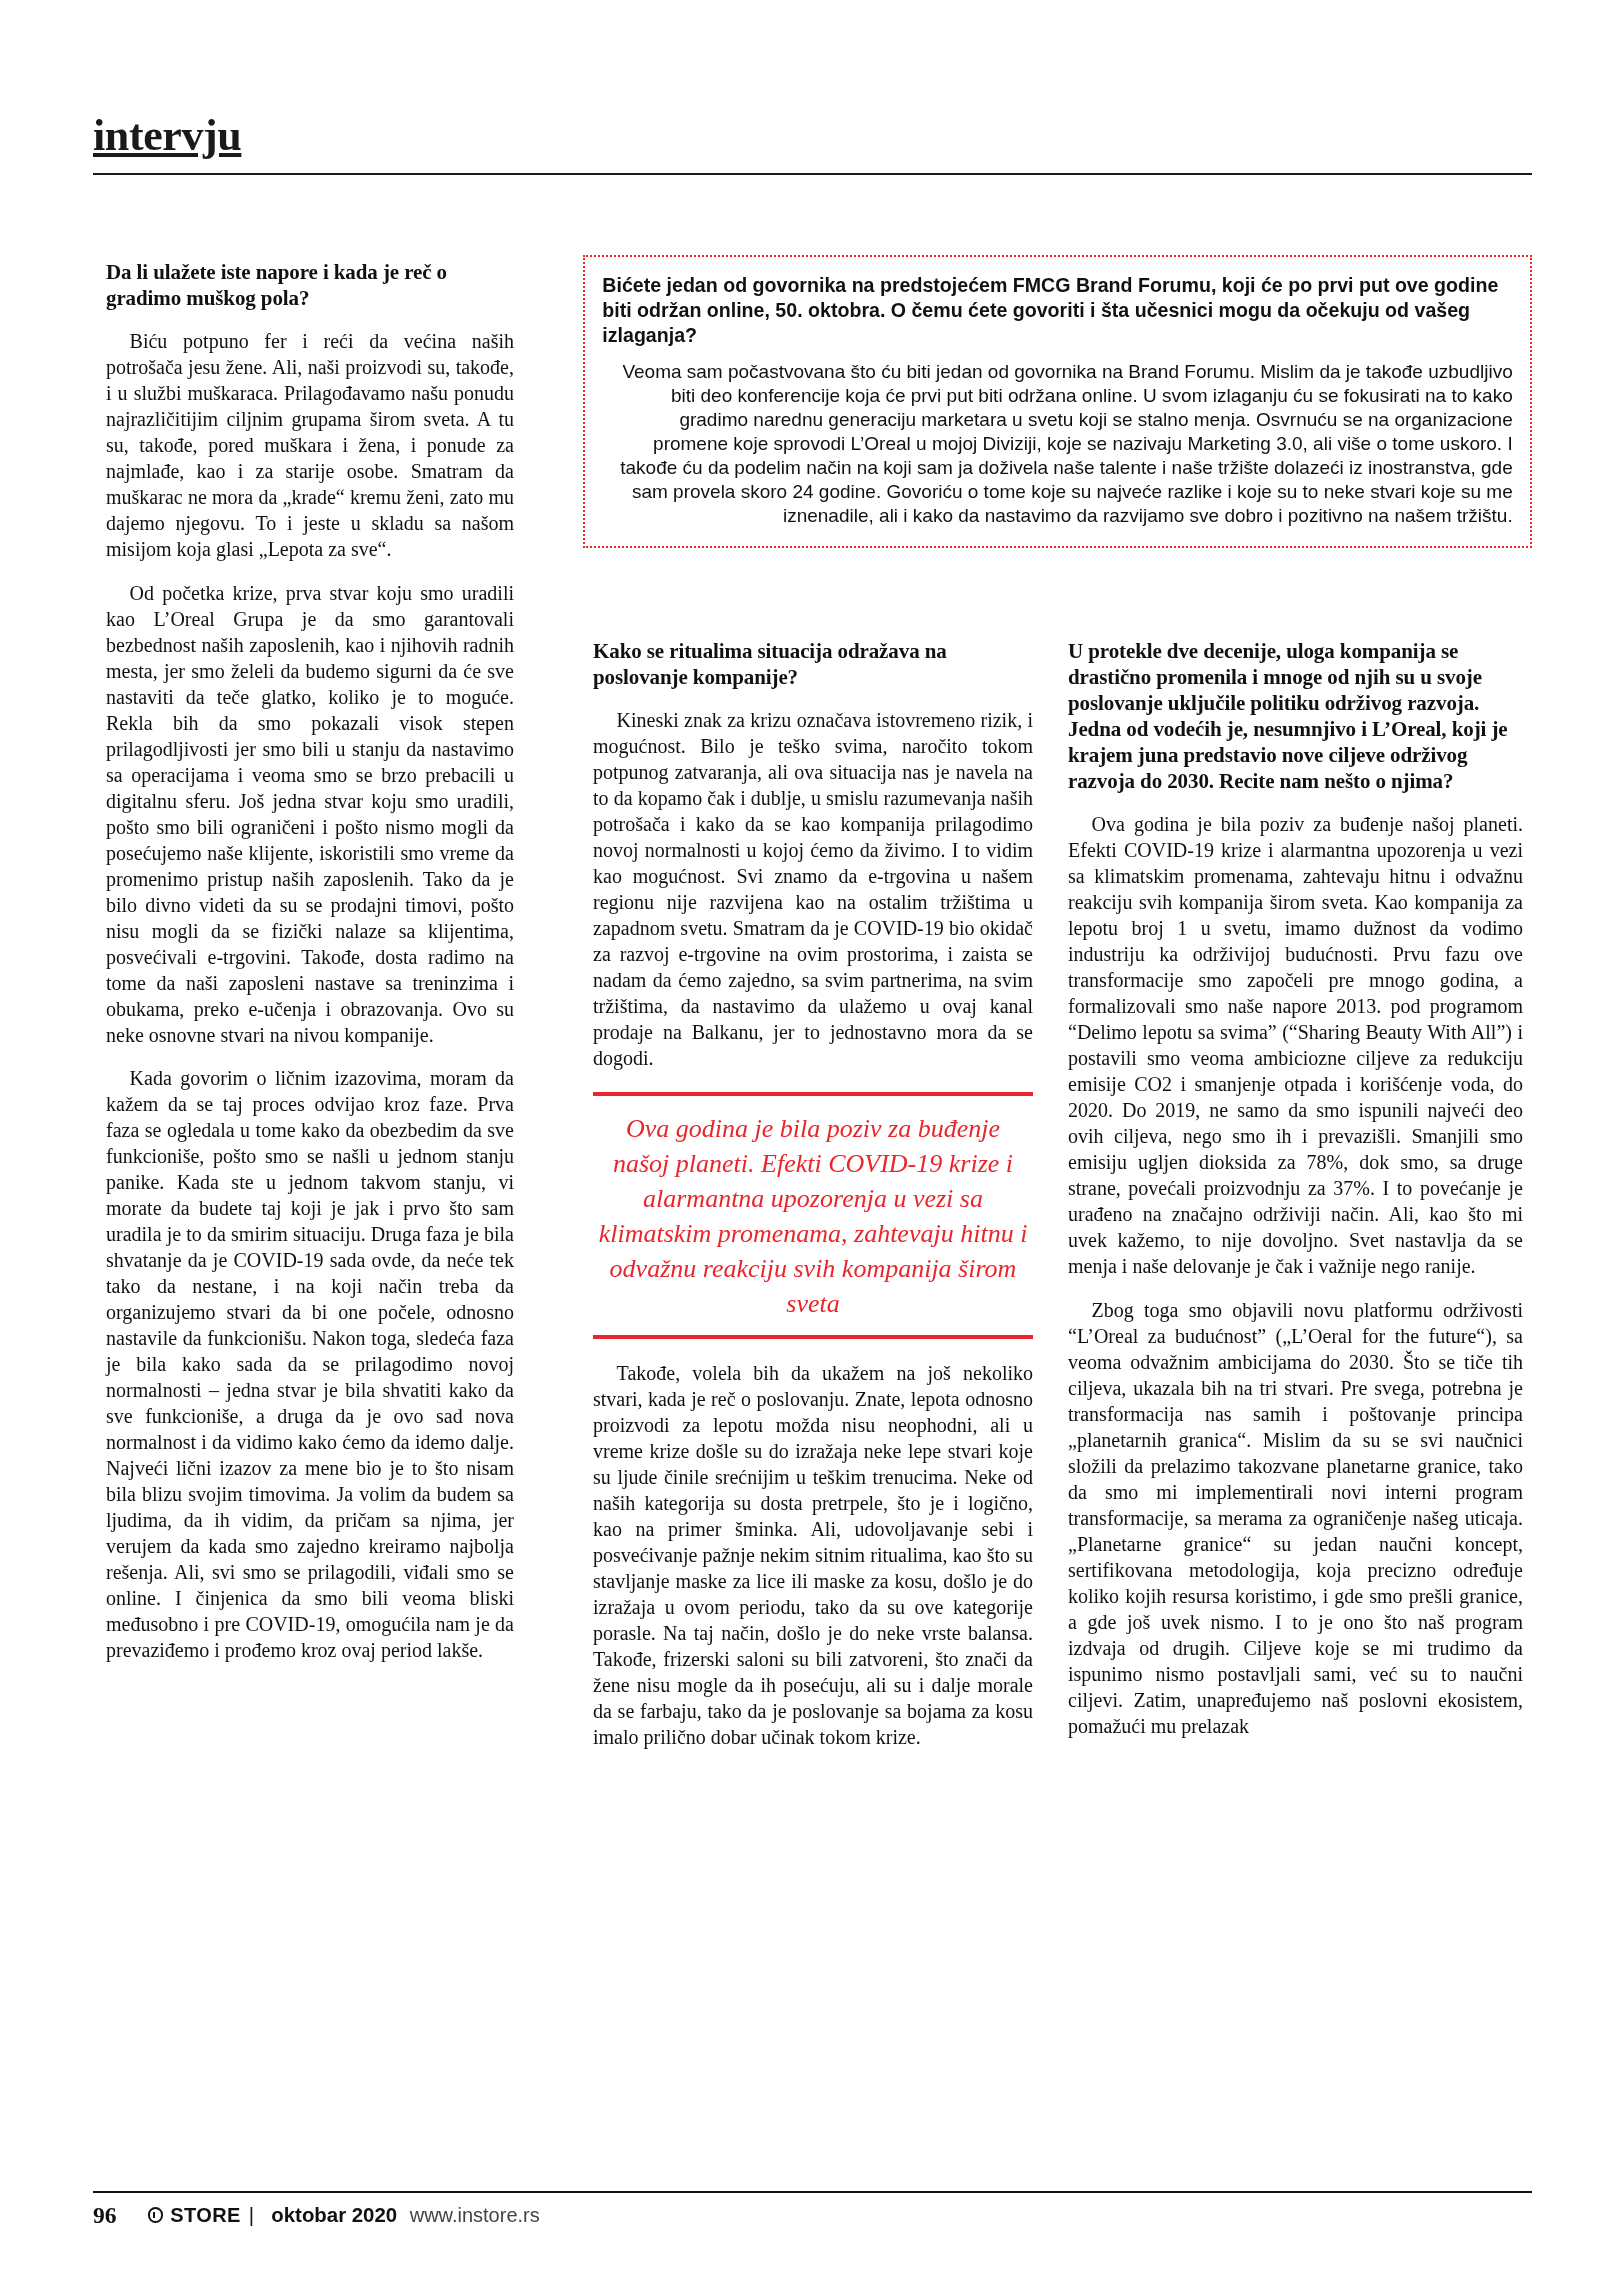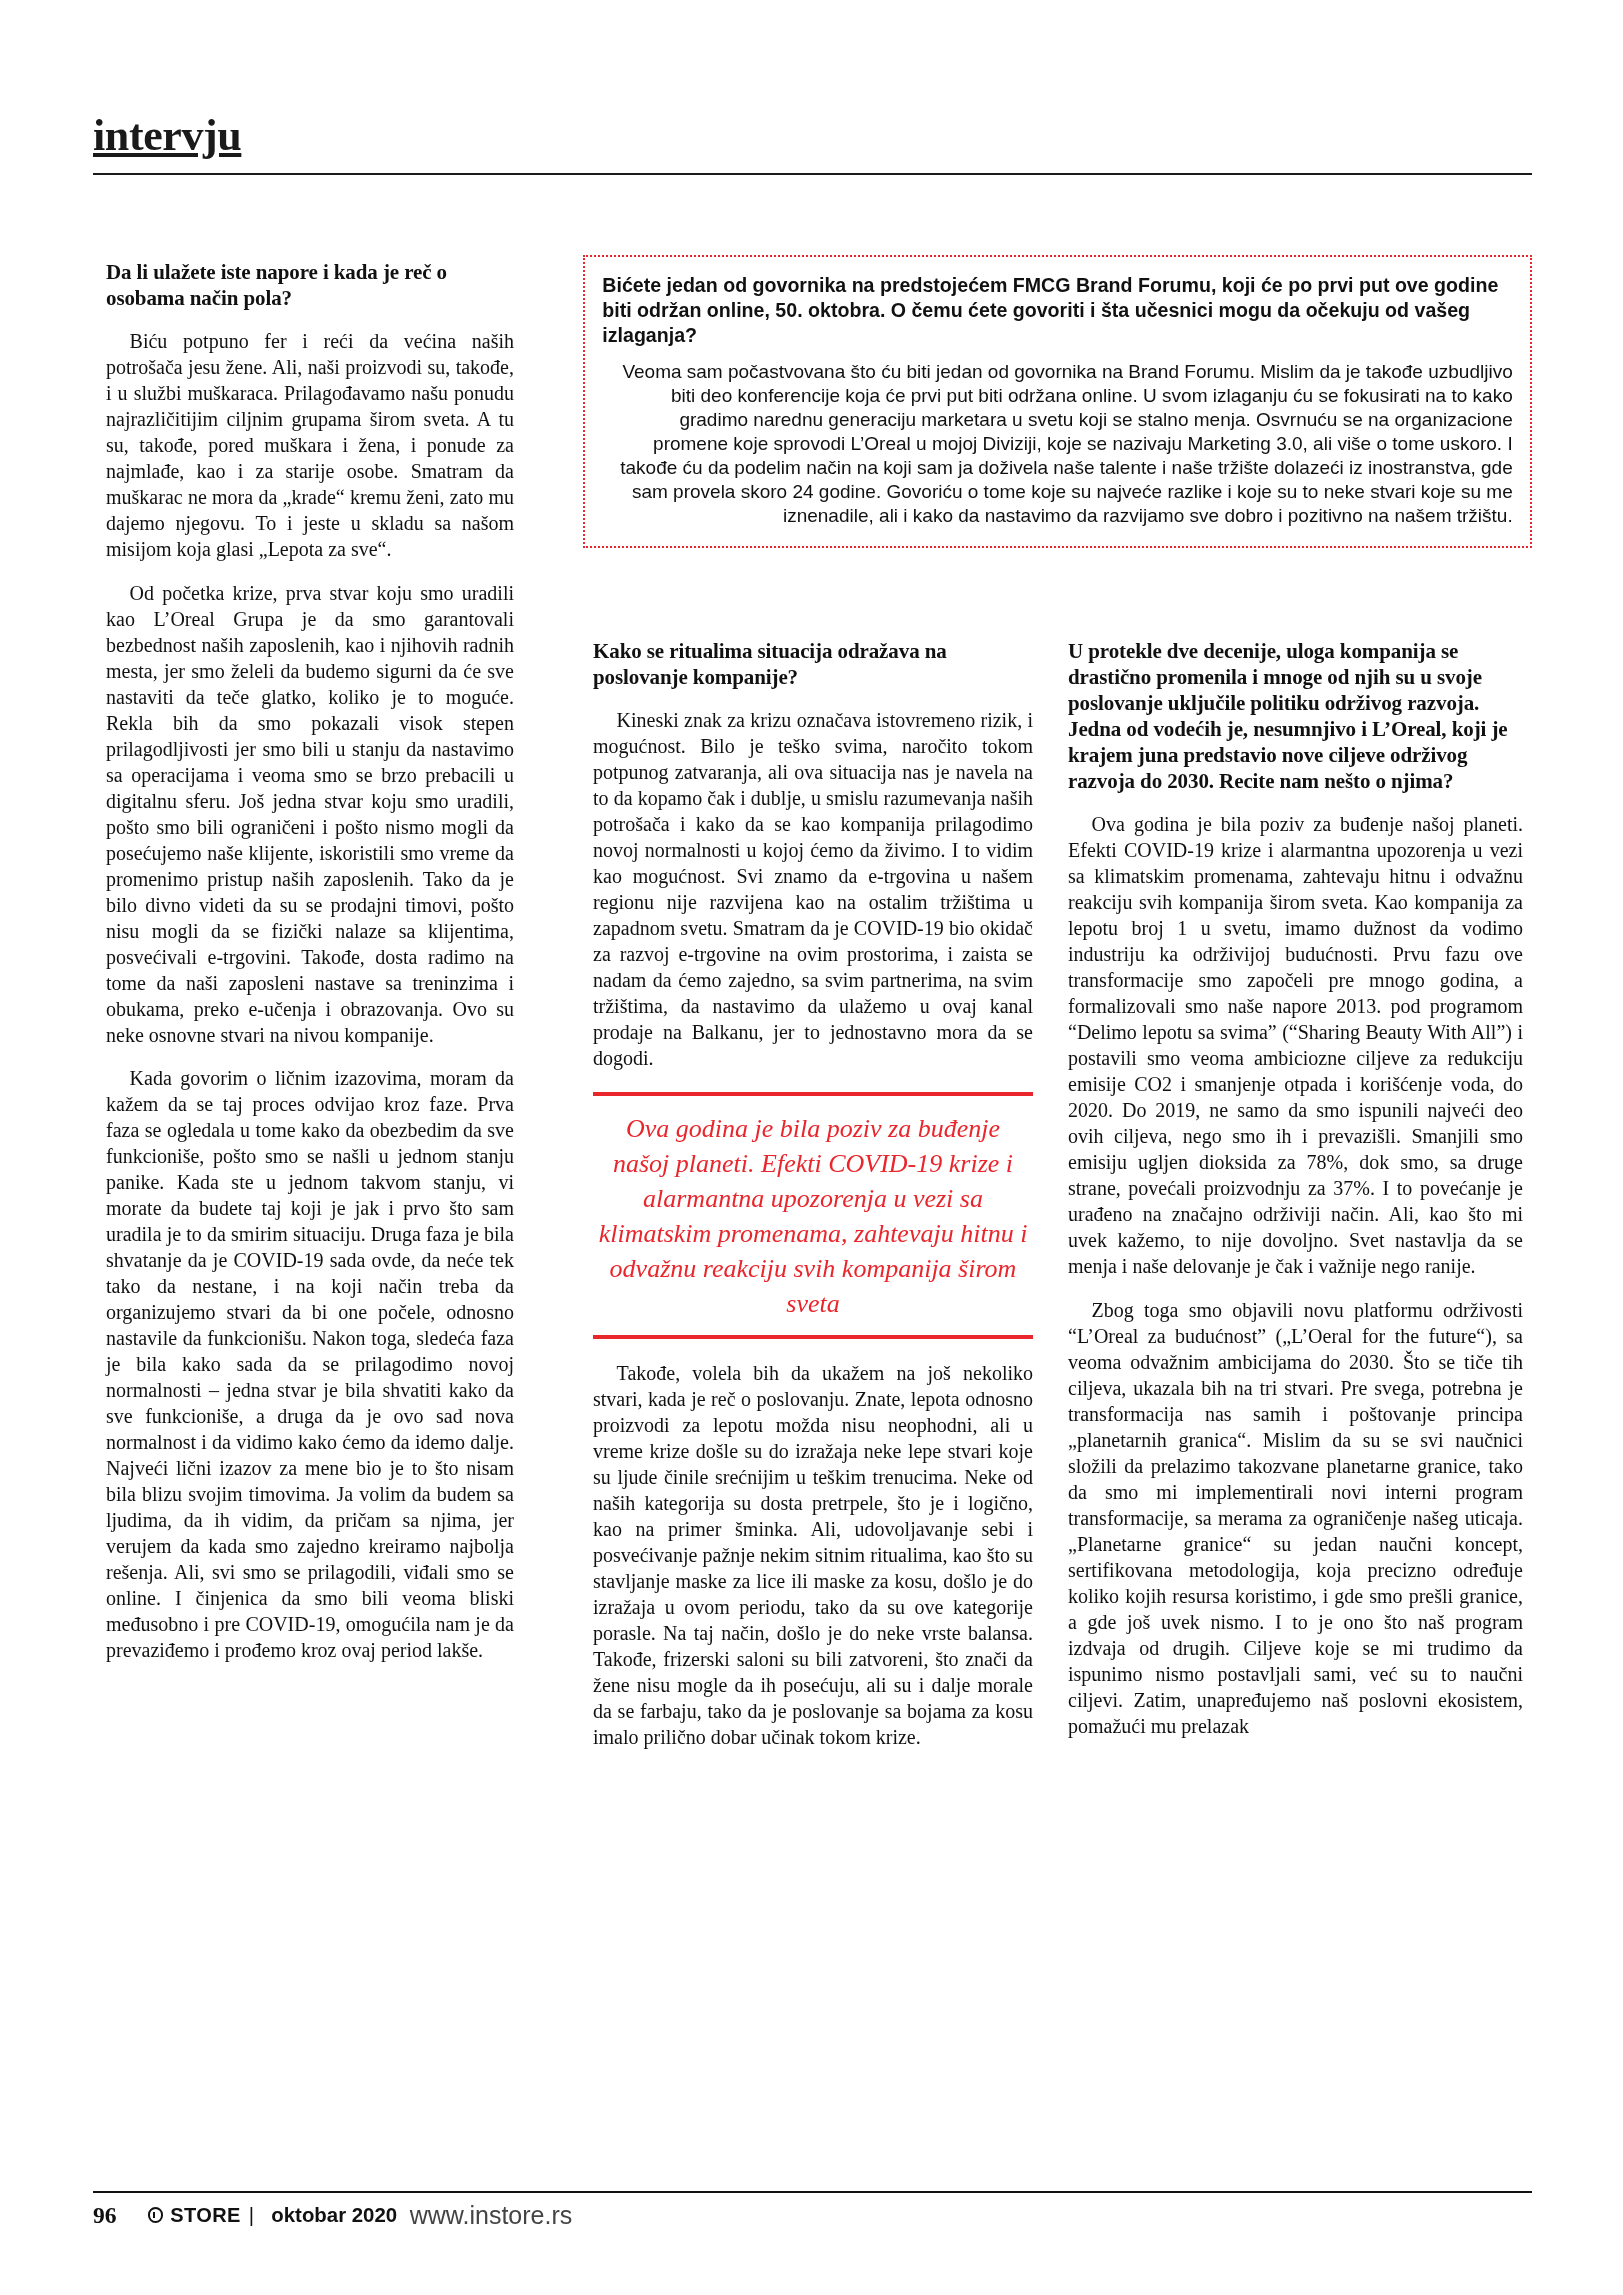--- a/index.html
+++ b/index.html
@@ -173,41 +173,41 @@
   }
   .issue {
     font-family: "Liberation Sans", sans-serif;
     font-weight: bold;
     font-size: 20.4px;
     color: #111;
     margin-left: 9.4px;
   }
   .site {
     font-family: "Liberation Sans", sans-serif;
-    font-size: 25px;
+    font-size: 20px;
     color: #444;
     margin-left: 12.6px;
   }
   .sep {
     font-family: "Liberation Sans", sans-serif;
     font-size: 20.4px;
     color: #111;
     margin: 0 7.9px;
   }
 </style>
 </head>
 <body>
 
 <div class="page">
 
   <div class="section-title">intervju</div>
   <div class="header-rule"></div>
 
   <div class="col col1">
-    <h3 class="q">Da li ulažete iste napore i kada je reč o osobama način pola?</h3>
+    <h3 class="q">Da li ulažete iste napore i kada je reč o gradimo muškog pola?</h3>
     <p>Biću potpuno fer i reći da većina naših potrošača jesu žene. Ali, naši proizvodi su, takođe, i u službi muškaraca. Prilagođavamo našu ponudu najrazličitijim ciljnim grupama širom sveta. A tu su, takođe, pored muškara i žena, i ponude za najmlađe, kao i za starije osobe. Smatram da muškarac ne mora da „krade“ kremu ženi, zato mu dajemo njegovu. To i jeste u skladu sa našom misijom koja glasi „Lepota za sve“.</p>
     <div class="spacer"></div>
     <p>Od početka krize, prva stvar koju smo uradili kao L’Oreal Grupa je da smo garantovali bezbednost naših zaposlenih, kao i njihovih radnih mesta, jer smo želeli da budemo sigurni da će sve nastaviti da teče glatko, koliko je to moguće. Rekla bih da smo pokazali visok stepen prilagodljivosti jer smo bili u stanju da nastavimo sa operacijama i veoma smo se brzo prebacili u digitalnu sferu. Još jedna stvar koju smo uradili, pošto smo bili ograničeni i pošto nismo mogli da posećujemo naše klijente, iskoristili smo vreme da promenimo pristup naših zaposlenih. Tako da je bilo divno videti da su se prodajni timovi, pošto nisu mogli da se fizički nalaze sa klijentima, posvećivali e-trgovini. Takođe, dosta radimo na tome da naši zaposleni nastave sa treninzima i obukama, preko e-učenja i obrazovanja. Ovo su neke osnovne stvari na nivou kompanije.</p>
     <div class="spacer"></div>
     <p>Kada govorim o ličnim izazovima, moram da kažem da se taj proces odvijao kroz faze. Prva faza se ogledala u tome kako da obezbedim da sve funkcioniše, pošto smo se našli u jednom stanju panike. Kada ste u jednom takvom stanju, vi morate da budete taj koji je jak i prvo što sam uradila je to da smirim situaciju. Druga faza je bila shvatanje da je COVID-19 sada ovde, da neće tek tako da nestane, i na koji način treba da organizujemo stvari da bi one počele, odnosno nastavile da funkcionišu. Nakon toga, sledeća faza je bila kako sada da se prilagodimo novoj normalnosti – jedna stvar je bila shvatiti kako da sve funkcioniše, a druga da je ovo sad nova normalnost i da vidimo kako ćemo da idemo dalje. Najveći lični izazov za mene bio je to što nisam bila blizu svojim timovima. Ja volim da budem sa ljudima, da ih vidim, da pričam sa njima, jer verujem da kada smo zajedno kreiramo najbolja rešenja. Ali, svi smo se prilagodili, viđali smo se online. I činjenica da smo bili veoma bliski međusobno i pre COVID-19, omogućila nam je da prevaziđemo i prođemo kroz ovaj period lakše.</p>
   </div>
 
   <div class="qbox">
     <p class="qb-question">Bićete jedan od govornika na predstojećem FMCG Brand Forumu, koji će po prvi put ove godine biti održan online, 50. oktobra. O čemu ćete govoriti i šta učesnici mogu da očekuju od vašeg izlaganja?</p>
     <p class="qb-answer">Veoma sam počastvovana što ću biti jedan od govornika na Brand Forumu. Mislim da je takođe uzbudljivo biti deo konferencije koja će prvi put biti održana online. U svom izlaganju ću se fokusirati na to kako gradimo narednu generaciju marketara u svetu koji se stalno menja. Osvrnuću se na organizacione promene koje sprovodi L’Oreal u mojoj Diviziji, koje se nazivaju Marketing 3.0, ali više o tome uskoro. I takođe ću da podelim način na koji sam ja doživela naše talente i naše tržište dolazeći iz inostranstva, gde sam provela skoro 24 godine. Govoriću o tome koje su najveće razlike i koje su to neke stvari koje su me iznenadile, ali i kako da nastavimo da razvijamo sve dobro i pozitivno na našem tržištu.</p>

